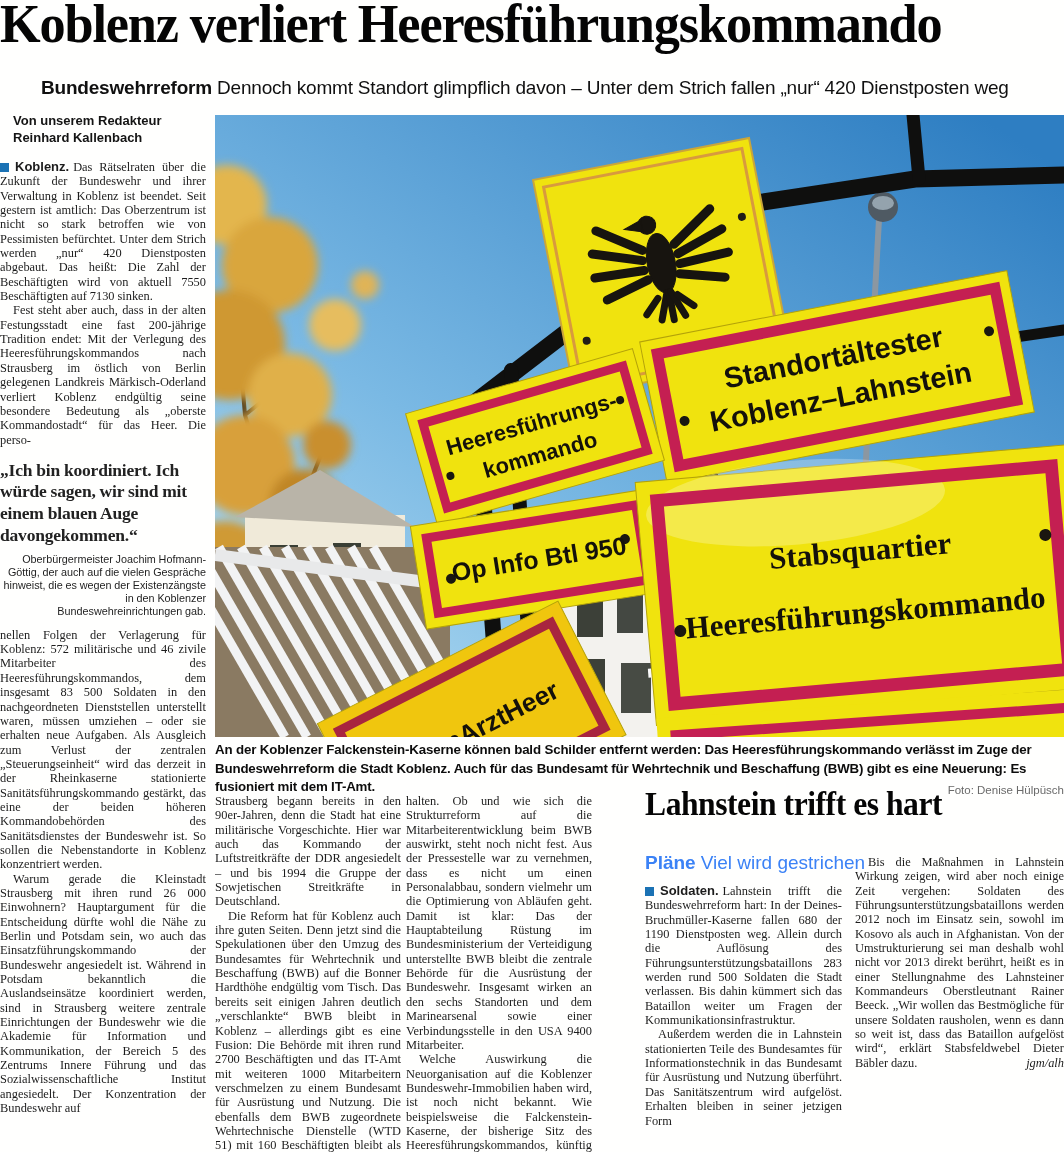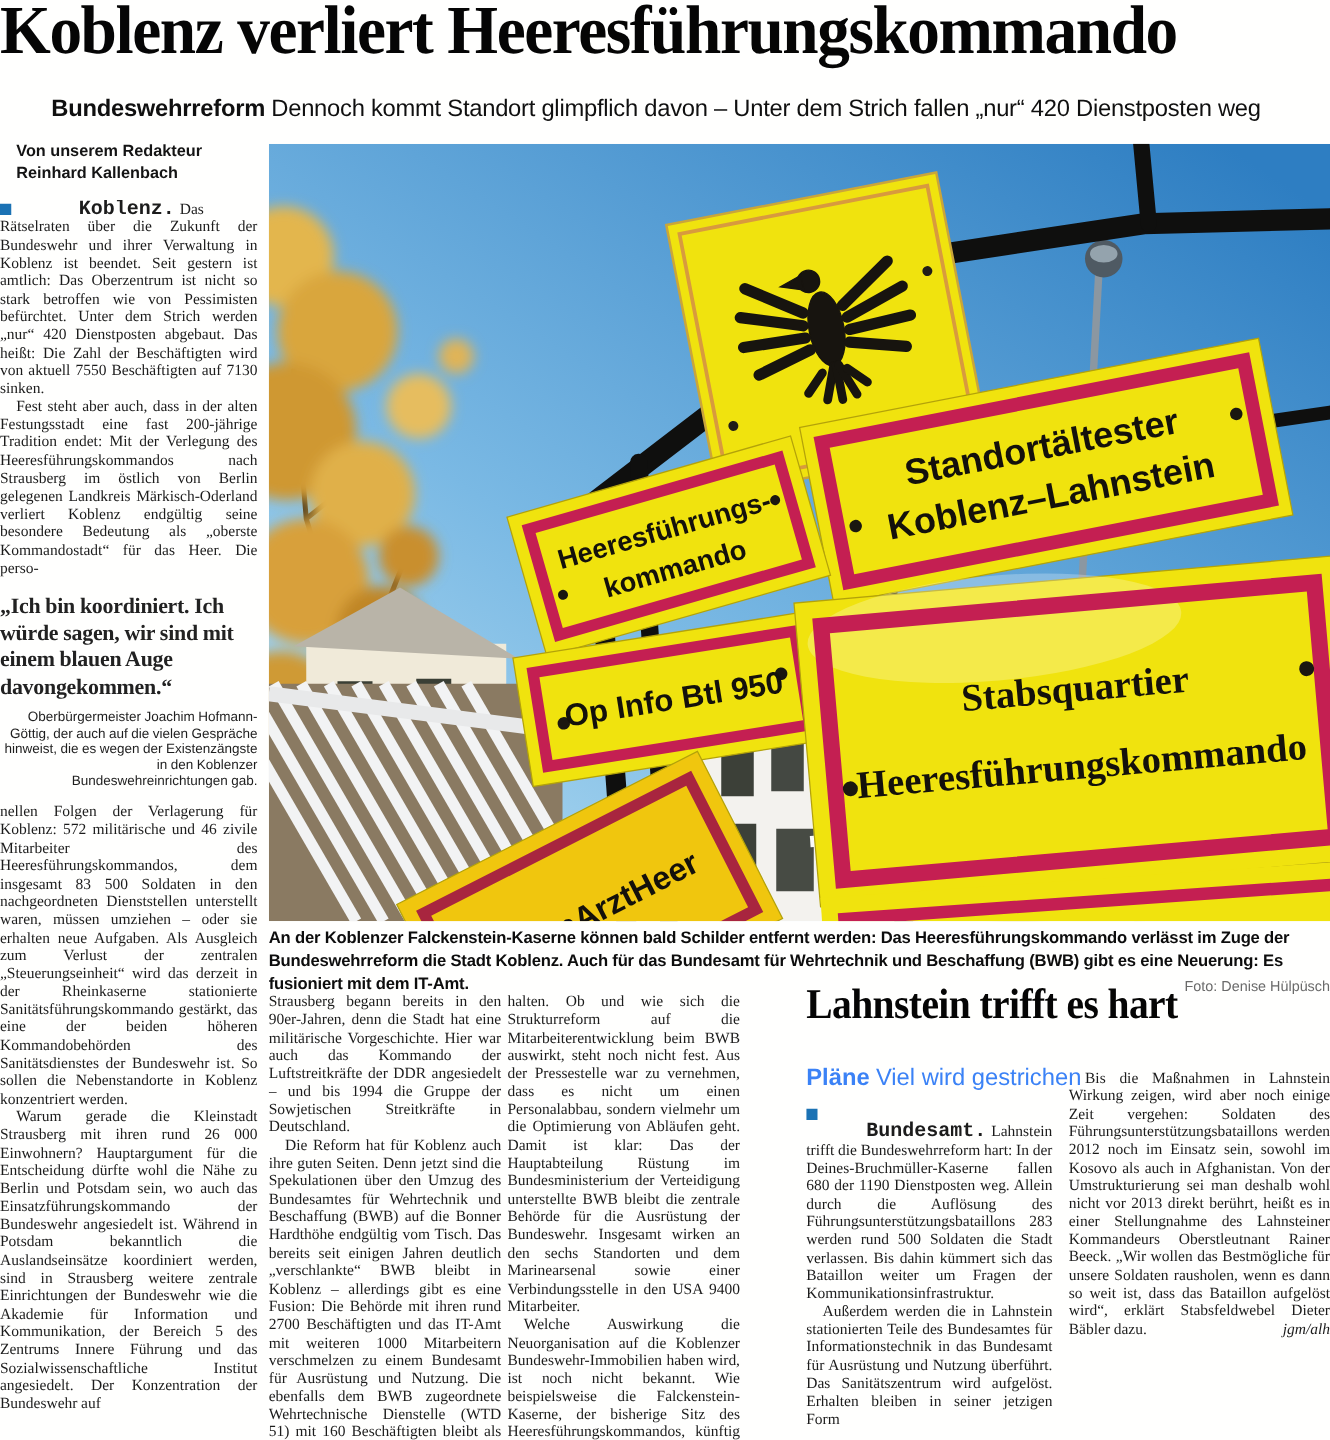--- a/index.html
+++ b/index.html
@@ -29,21 +29,21 @@
   .jtext{
     font-size:12.4px;line-height:14.35px;text-align:justify;
     hyphens:auto;-webkit-hyphens:auto;word-spacing:-0.2px;
   }
   .jtext p{margin:0;}
   .jtext p.ind{text-indent:13px;}
   .sq{
     display:inline-block;width:9px;height:9px;background:#1b72b4;
     margin-right:6px;position:relative;top:0.5px;
   }
-  b.lead{font-family:Liberation Mono, monospace;font-size:16px;margin-right:4px;margin-left:48px;}
+  b.lead{font-family:Liberation Sans, sans-serif;font-size:13px;margin-right:4px;}
   #left-col{position:absolute;left:0;top:160px;width:206px;height:992px;overflow:hidden;}
   .quote{
     font:700 17.5px/21.6px "Liberation Serif", serif;letter-spacing:-0.2px;
     color:#222;margin:13px 0 7px;text-align:left;
   }
   .quote-attr{
     font:400 10.8px/12.9px "Liberation Sans", sans-serif;color:#1e1e1e;
     margin:0 0 10px;text-align:right;
   }
   
@@ -299,19 +299,19 @@
   <p>halten. Ob und wie sich die Strukturreform auf die Mitarbeiterentwicklung beim BWB auswirkt, steht noch nicht fest. Aus der Pressestelle war zu vernehmen, dass es nicht um einen Personalabbau, sondern vielmehr um die Optimierung von Abläufen geht. Damit ist klar: Das der Hauptabteilung Rüstung im Bundesministerium der Verteidigung unterstellte BWB bleibt die zentrale Behörde für die Ausrüstung der Bundeswehr. Insgesamt wirken an den sechs Standorten und dem Marinearsenal sowie einer Verbindungsstelle in den USA 9400 Mitarbeiter.</p>
   <p class="ind">Welche Auswirkung die Neuorganisation auf die Koblenzer Bundeswehr-Immobilien haben wird, ist noch nicht bekannt. Wie beispielsweise die Falckenstein-Kaserne, der bisherige Sitz des Heeresführungskommandos, künftig genutzt wird, ist noch unklar.</p>
 </div>
 
 <div id="lahnstein">
   <div id="lah-head">Lahnstein trifft es hart</div>
   <div id="lah-kicker">
     <b>Pläne</b><span>Viel wird gestrichen</span>
   </div>
   <div id="lcol1" class="jtext">
-    <p><span class="sq"></span><b class="lead">Bundesamt.</b><span>Lahnstein trifft die Bundeswehrreform hart: In der Deines-Bruchmüller-Kaserne fallen 680 der 1190 Dienstposten weg. Allein durch die Auflösung des Führungsunterstützungsbataillons 283 werden rund 500 Soldaten die Stadt verlassen. Bis dahin kümmert sich das Bataillon weiter um Fragen der Kommunikationsinfrastruktur.</span></p>
+    <p><span class="sq"></span><b class="lead">Soldaten.</b><span>Lahnstein trifft die Bundeswehrreform hart: In der Deines-Bruchmüller-Kaserne fallen 680 der 1190 Dienstposten weg. Allein durch die Auflösung des Führungsunterstützungsbataillons 283 werden rund 500 Soldaten die Stadt verlassen. Bis dahin kümmert sich das Bataillon weiter um Fragen der Kommunikationsinfrastruktur.</span></p>
     <p class="ind">Außerdem werden die in Lahnstein stationierten Teile des Bundesamtes für Informationstechnik in das Bundesamt für Ausrüstung und Nutzung überführt. Das Sanitätszentrum wird aufgelöst. Erhalten bleiben in seiner jetzigen Form</p>
   </div>
   <div id="lcol2" class="jtext">
     <p class="ind"><span>Bis die Maßnahmen in Lahnstein Wirkung zeigen, wird aber noch einige Zeit vergehen: Soldaten des Führungsunterstützungsbataillons werden 2012 noch im Einsatz sein, sowohl im Kosovo als auch in Afghanistan. Von der Umstrukturierung sei man deshalb wohl nicht vor 2013 direkt berührt, heißt es in einer Stellungnahme des Lahnsteiner Kommandeurs Oberstleutnant Rainer Beeck. „Wir wollen das Bestmögliche für unsere Soldaten rausholen, wenn es dann so weit ist, dass das Bataillon aufgelöst wird“, erklärt Stabsfeldwebel Dieter Bäbler dazu.</span> <span class="sig">jgm/alh</span></p>
   </div>
 </div>
 
 </body></html>

